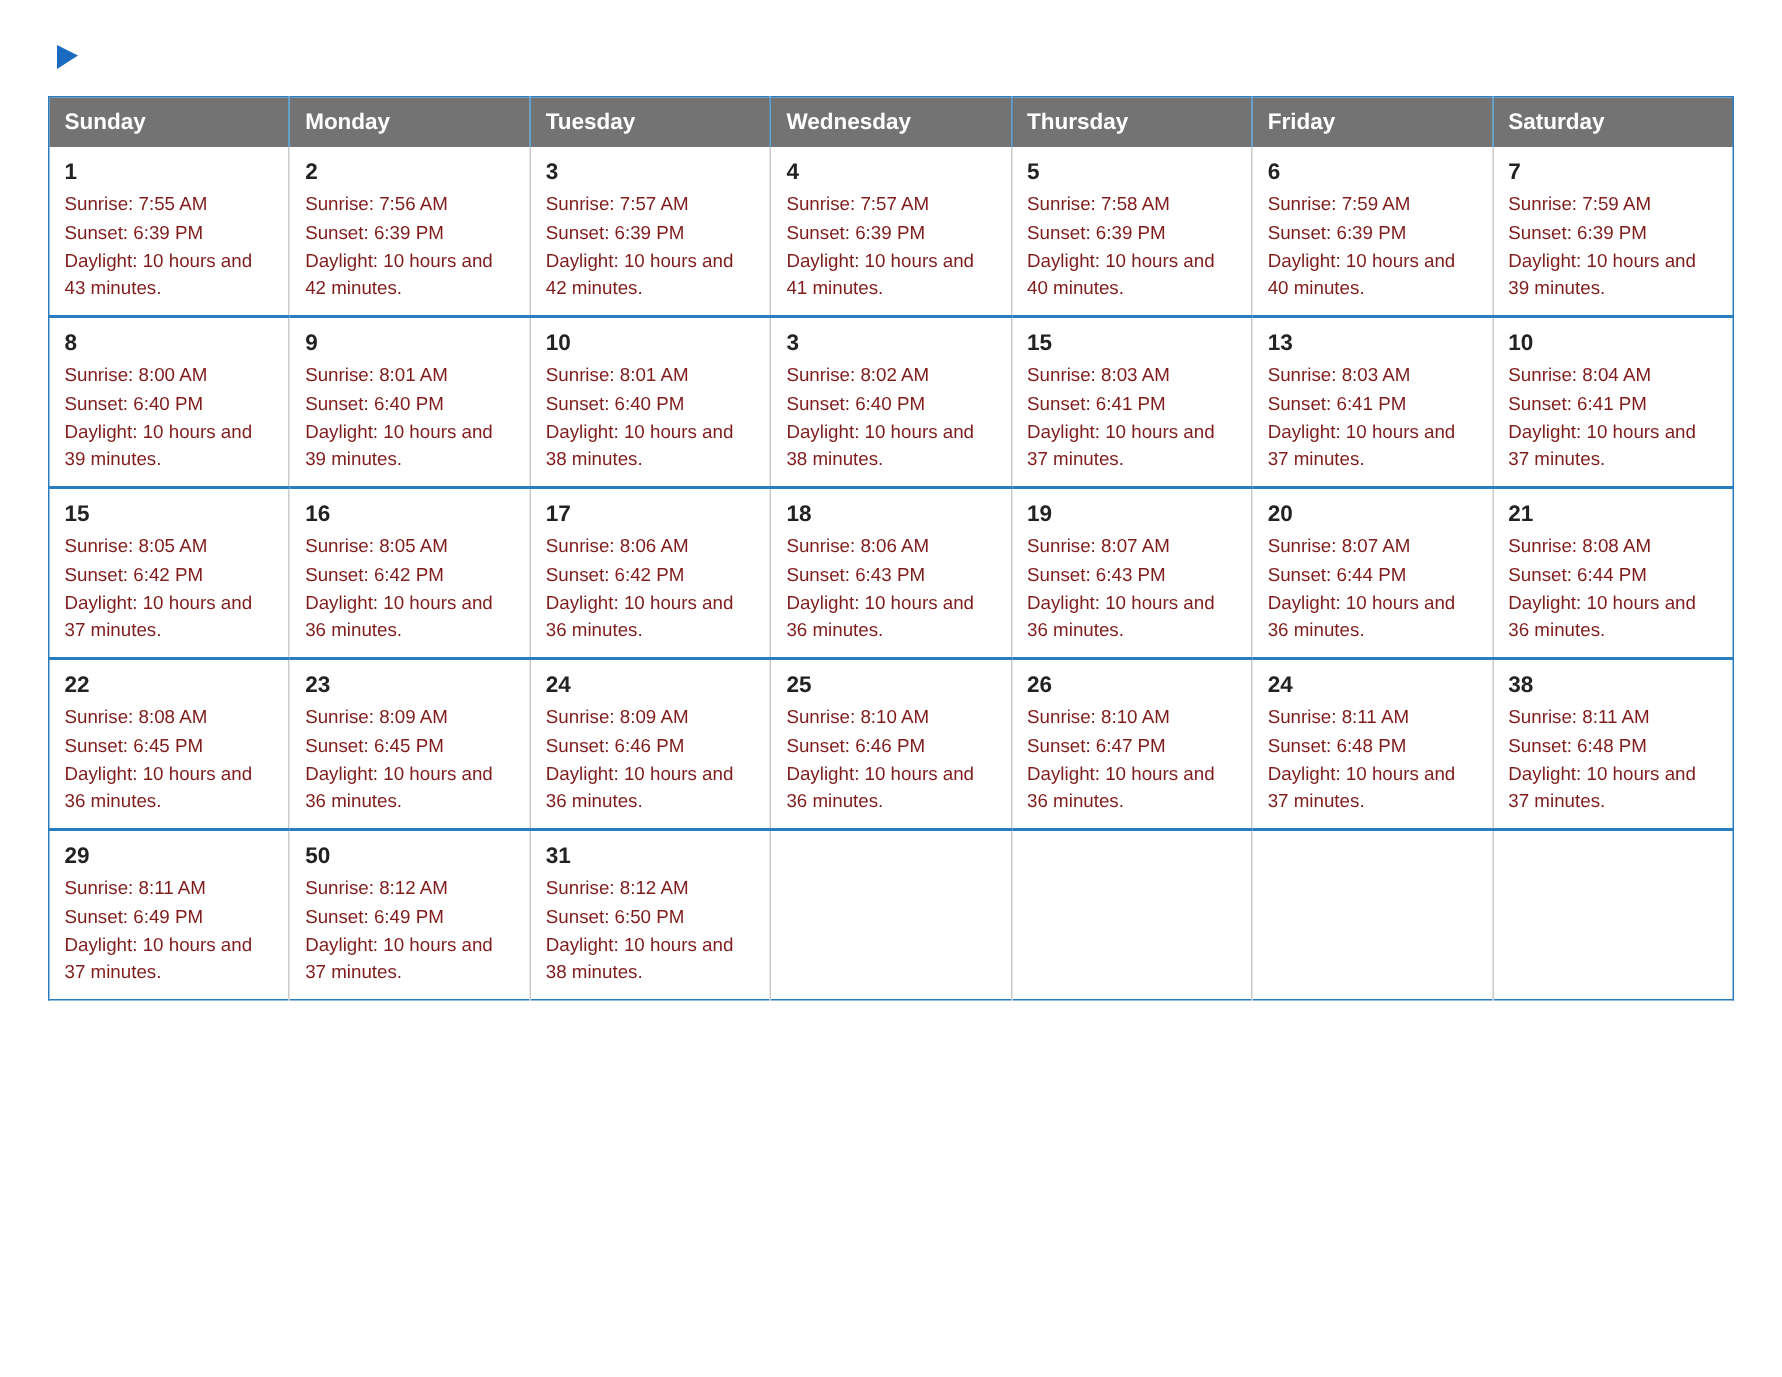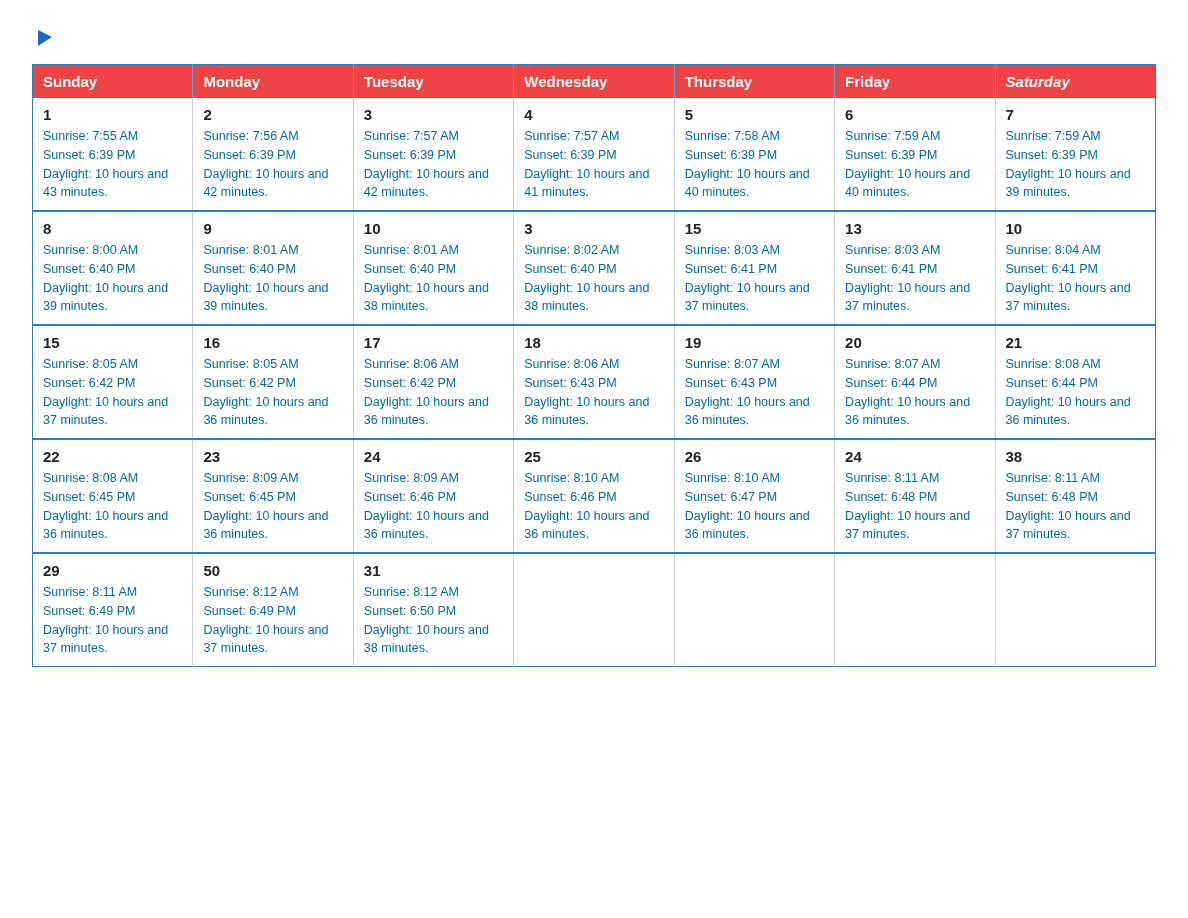--- a/index.html
+++ b/index.html
@@ -51,31 +51,30 @@
       font-weight: normal;
       color: #444;
       margin-top: 4px;
     }
     .calendar {
       width: 100%;
       border-collapse: collapse;
       border: 1px solid #2a7dbf;
     }
     .calendar thead tr th {
-      background-color: #ef4444;
+      background-color: #737373;
       color: #fff;
       font-size: 15px;
       font-weight: bold;
       padding: 8px 10px;
       text-align: left;
       border-right: 1px solid #5ba3d4;
     }
     .calendar thead tr th:last-child {
       border-right: none;
-      font-style: italic;
     }
     .calendar tbody tr td {
       vertical-align: top;
       padding: 8px 10px;
       font-size: 13px;
       color: #222;
       border-right: 1px solid #ccc;
       border-bottom: 2px solid #2a7dbf;
       width: calc(100% / 7);
       min-height: 100px;
@@ -87,21 +86,21 @@
       border-bottom: none;
     }
     .day-number {
       font-size: 15px;
       font-weight: bold;
       margin-bottom: 4px;
       display: block;
     }
     .day-info {
       font-size: 12.5px;
-      color: #0369a1;
+      color: #7f1d1d;
       line-height: 1.5;
     }
     .empty-cell {
       background: #fff;
     }
   </style>
 </head>
 <body>
 
 <div class="header">

